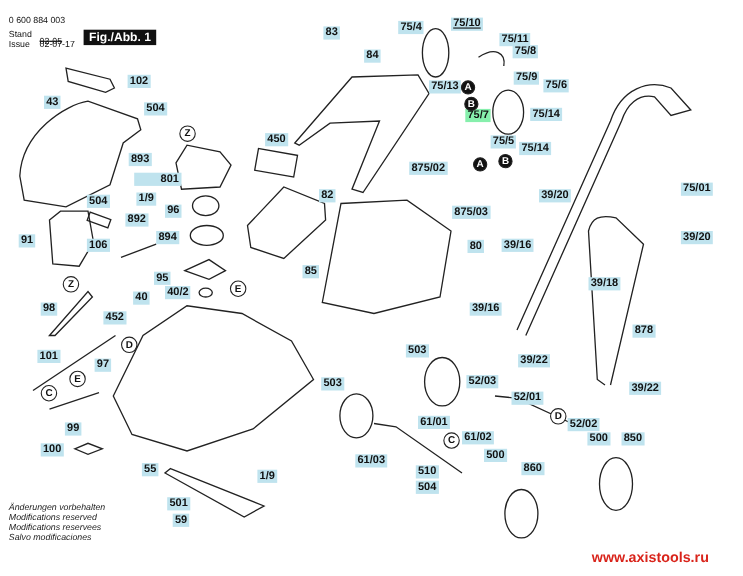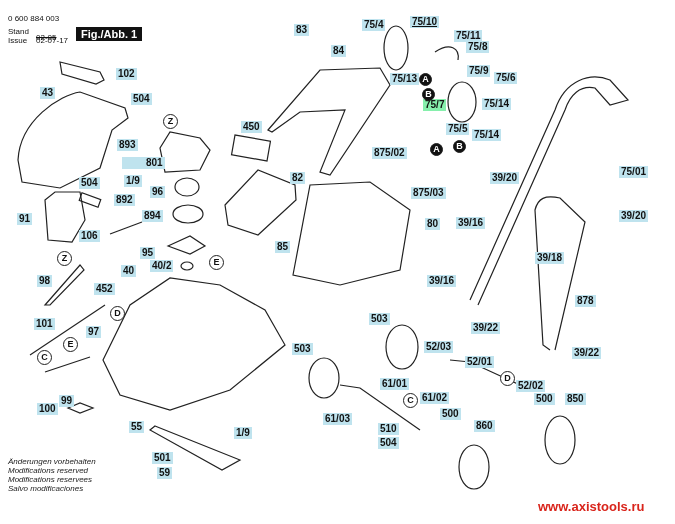--- a/index.html
+++ b/index.html
@@ -90,35 +90,35 @@
 <div class="lbl" style="left:116px;top:68px;">102</div>
 <div class="lbl" style="left:40px;top:87px;">43</div>
 <div class="lbl" style="left:131px;top:93px;">504</div>
 <div class="lbl" style="left:117px;top:139px;">893</div>
 <div class="lbl" style="left:122px;top:157px;padding-left:24px;">801</div>
 <div class="lbl" style="left:124px;top:175px;">1/9</div>
 <div class="lbl" style="left:79px;top:177px;">504</div>
 <div class="lbl" style="left:150px;top:186px;">96</div>
 <div class="lbl" style="left:114px;top:194px;">892</div>
 <div class="lbl" style="left:17px;top:213px;">91</div>
-<div class="lbl" style="left:79px;top:230px;">106</div>
+<div class="lbl" style="left:79px;top:217px;">106</div>
 <div class="lbl" style="left:142px;top:210px;">894</div>
 <div class="lbl" style="left:241px;top:121px;">450</div>
 <div class="lbl" style="left:294px;top:24px;">83</div>
 <div class="lbl" style="left:331px;top:45px;text-align:right;">84</div>
 <div class="lbl" style="left:290px;top:172px;">82</div>
 <div class="lbl" style="left:275px;top:241px;">85</div>
 <div class="lbl" style="left:140px;top:247px;">95</div>
 <div class="lbl" style="left:121px;top:265px;">40</div>
 <div class="lbl" style="left:150px;top:260px;">40/2</div>
 <div class="lbl" style="left:37px;top:275px;">98</div>
 <div class="lbl" style="left:94px;top:283px;">452</div>
 <div class="lbl" style="left:34px;top:318px;">101</div>
 <div class="lbl" style="left:86px;top:326px;">97</div>
-<div class="lbl" style="left:59px;top:395px;">99</div>
+<div class="lbl" style="left:59px;top:384px;">99</div>
 <div class="lbl" style="left:37px;top:403px;">100</div>
 <div class="lbl" style="left:129px;top:421px;">55</div>
 <div class="lbl" style="left:234px;top:427px;">1/9</div>
 <div class="lbl" style="left:152px;top:452px;">501</div>
 <div class="lbl" style="left:157px;top:467px;">59</div>
 
 <div class="lbl" style="left:362px;top:19px;">75/4</div>
 <div class="lbl" style="left:410px;top:16px;text-decoration:underline;">75/10</div>
 <div class="lbl" style="left:427px;top:30px;margin-left:27px;">75/11</div>
 <div class="lbl" style="left:466px;top:41px;">75/8</div>

